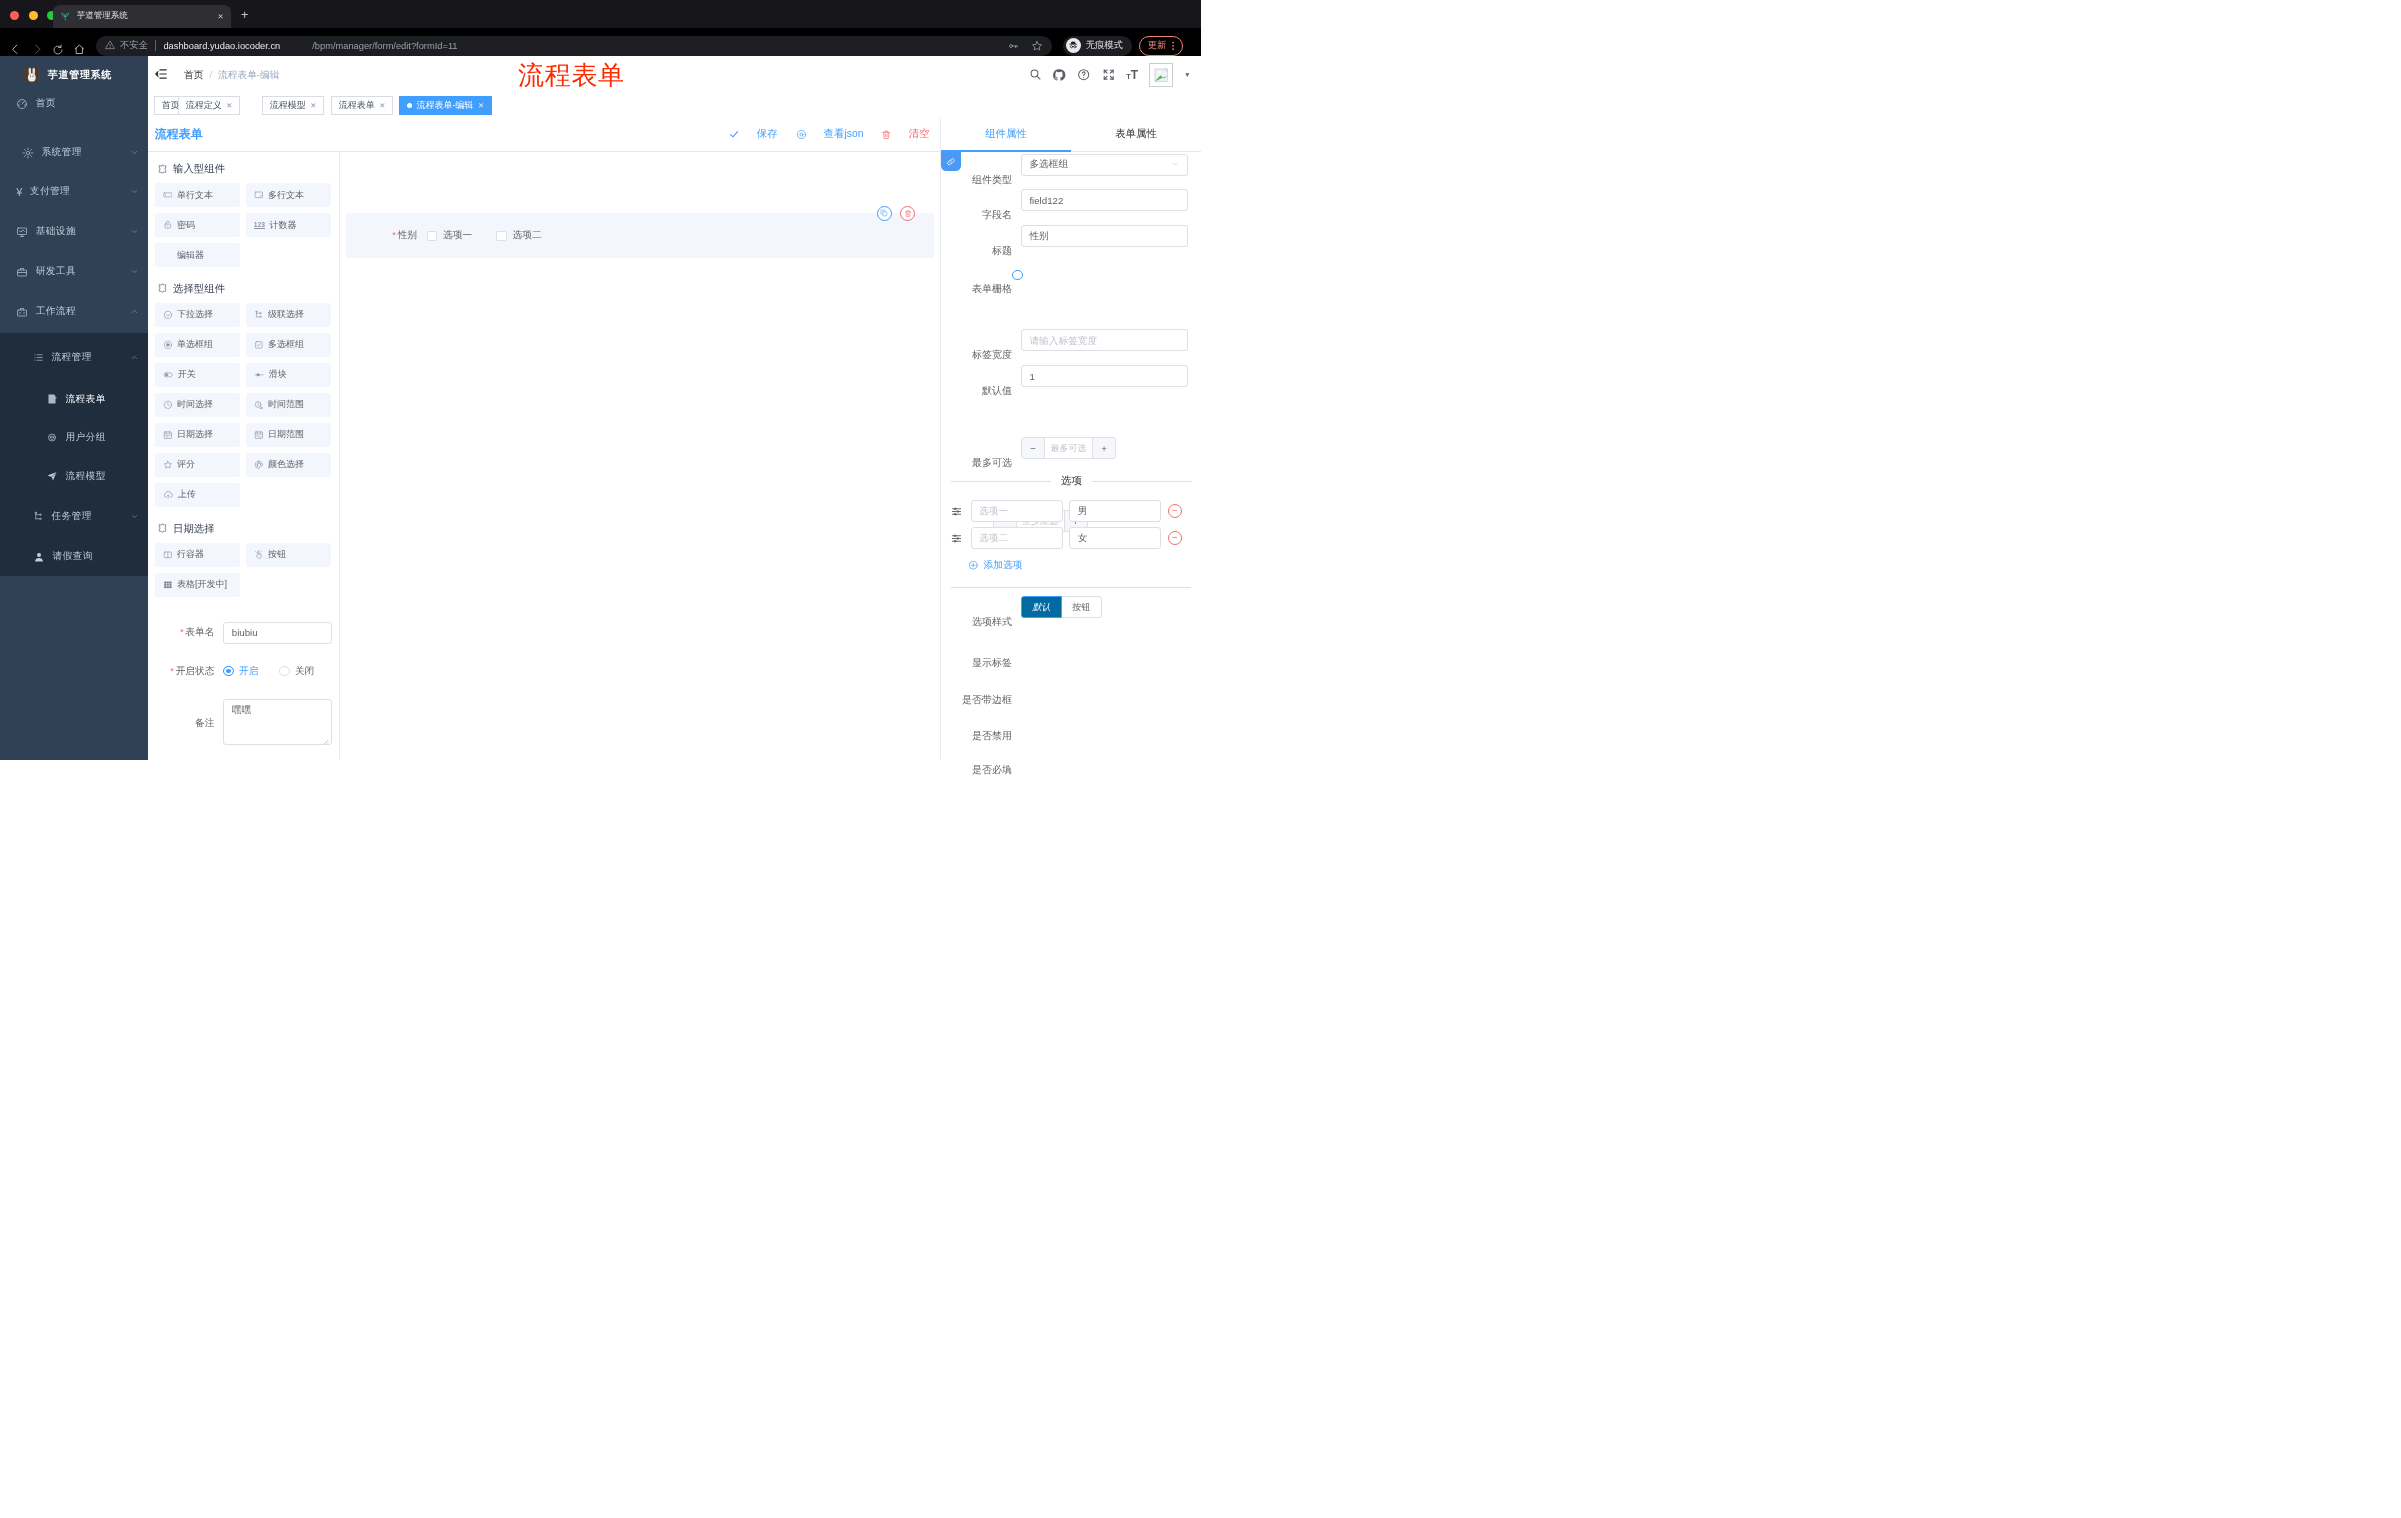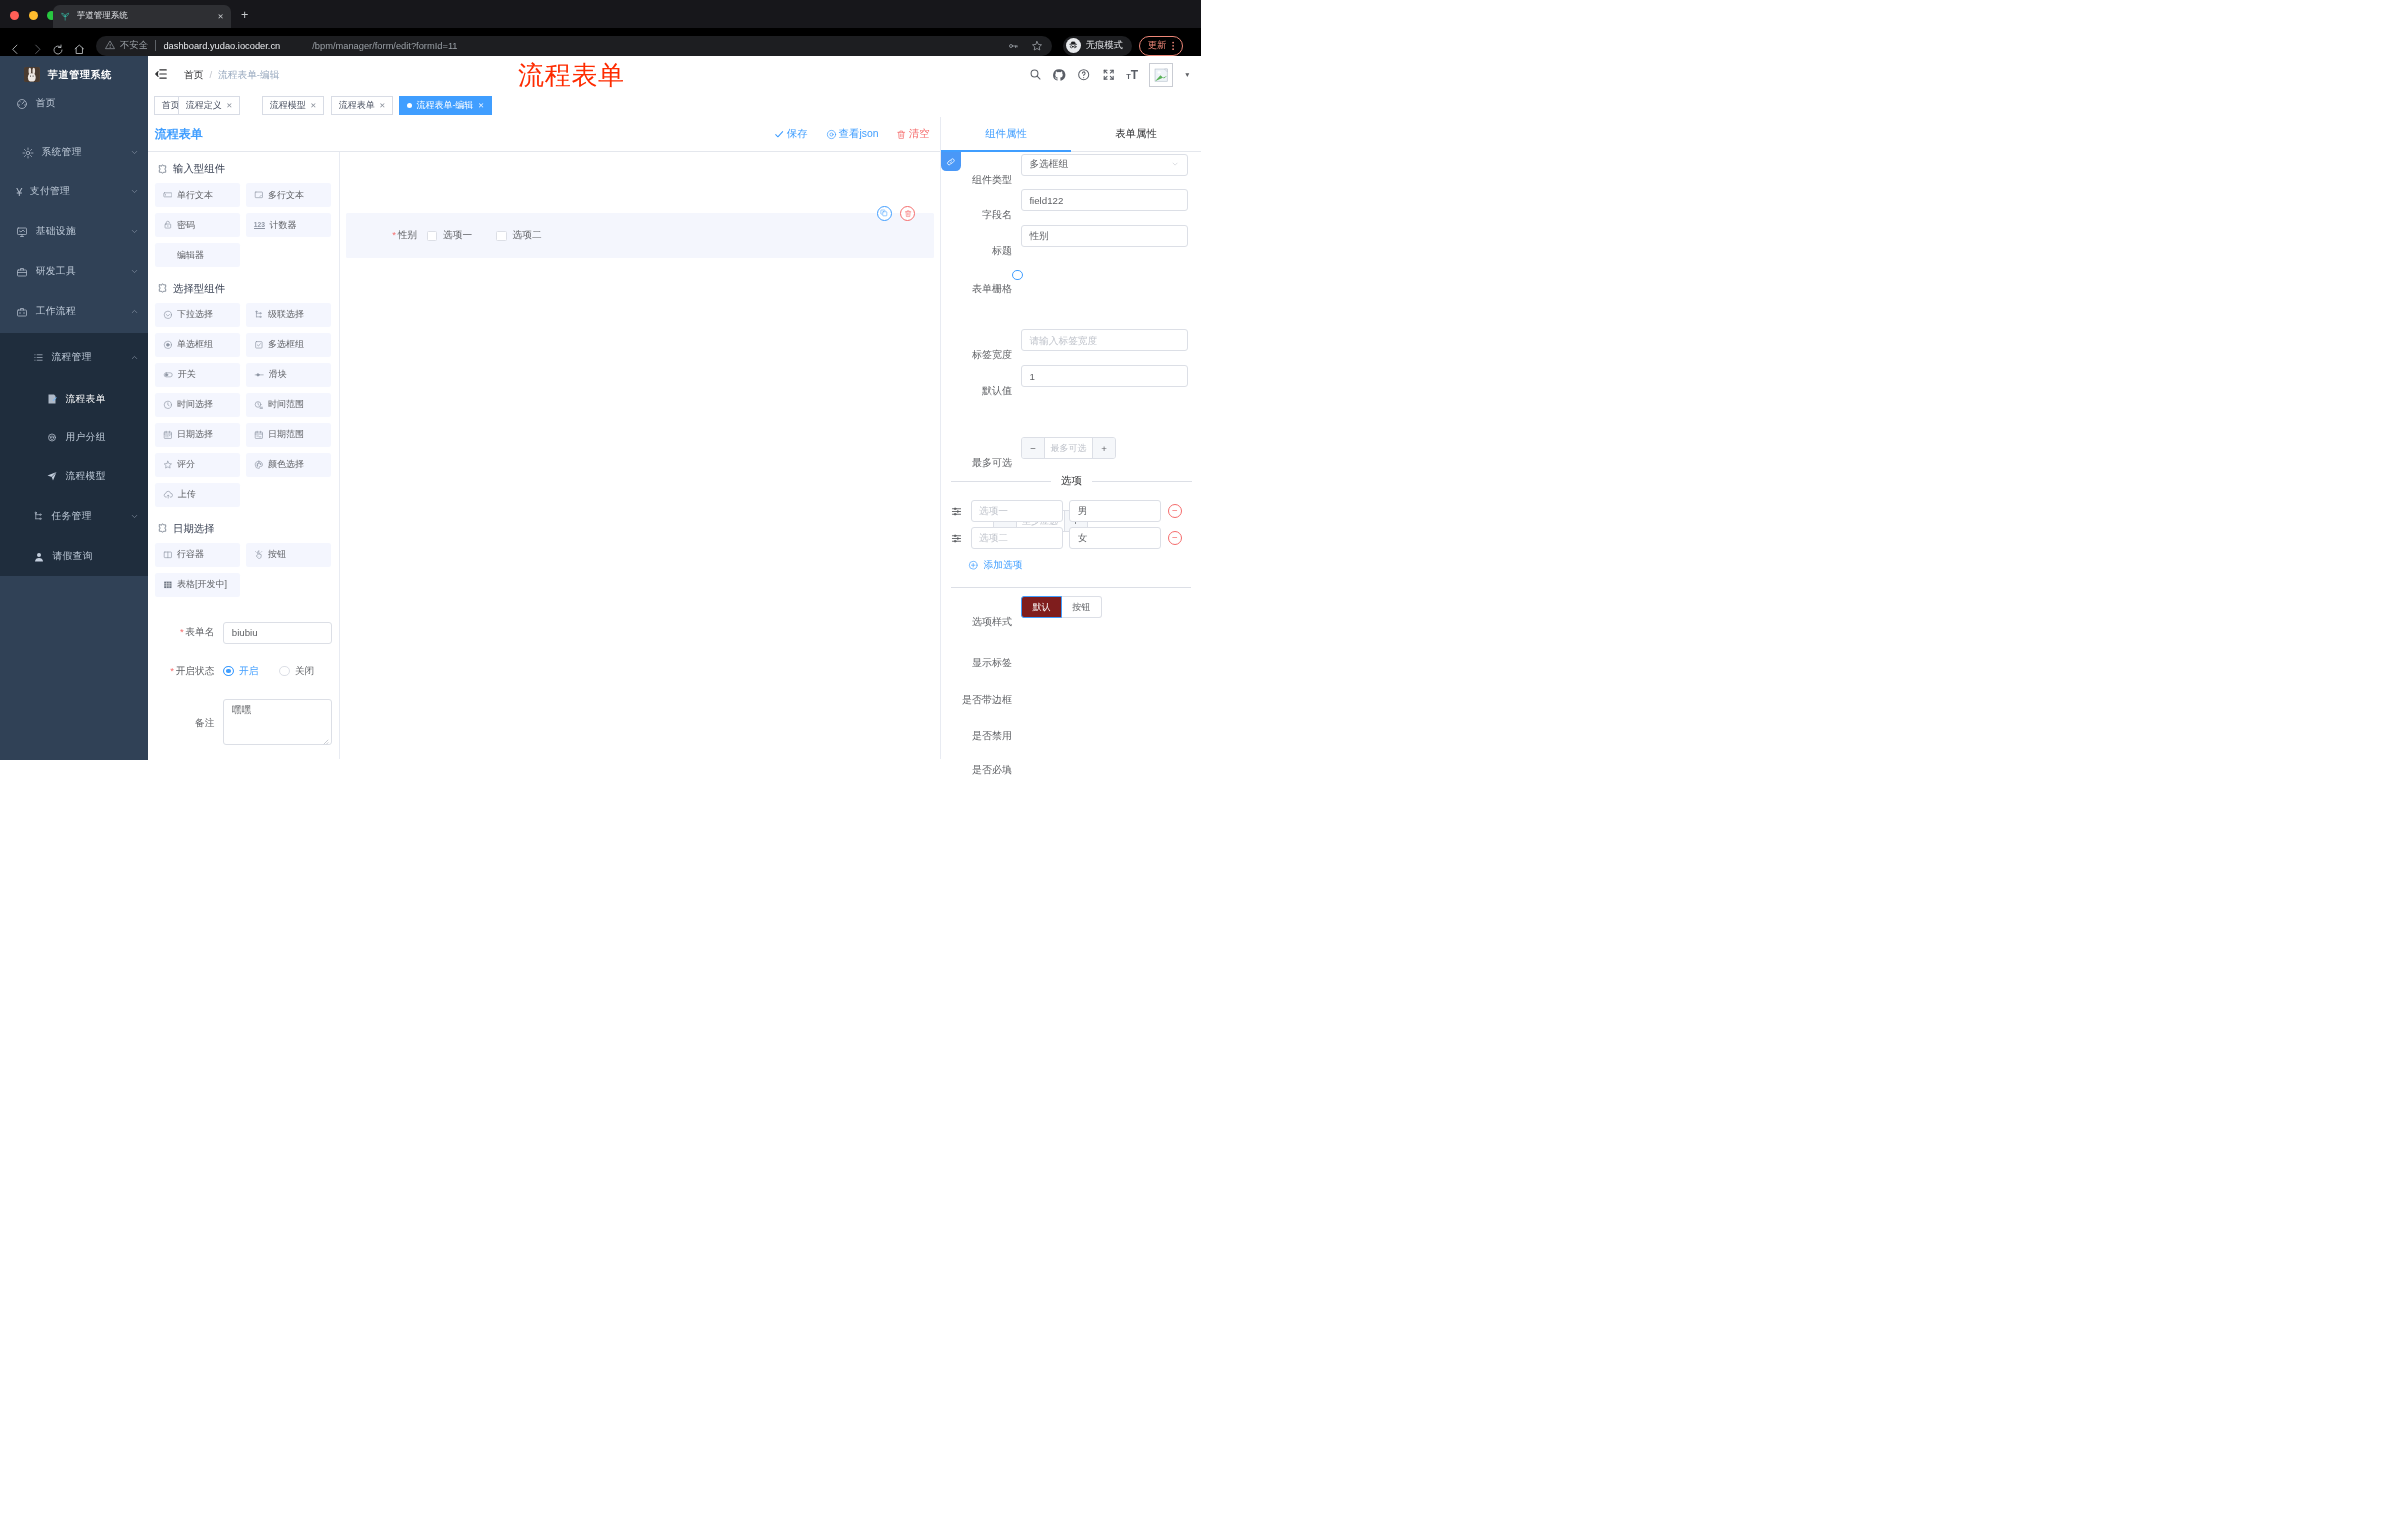--- a/index.html
+++ b/index.html
@@ -58,21 +58,21 @@
   .ptab .x { font-size:7.4px; color:#8b919c; }
   .ptab.active { background:#409eff; border-color:#409eff; color:#fff; }
   .ptab.active .x { color:#e8f2ff; }
   .dot { width:5.2px; height:5.2px; border-radius:50%; background:#fff; display:inline-block; }
 
   
   #edhead { left:148px; top:117px; width:792px; height:35px; border-bottom:0.7px solid #e4e7ed; background:#fff;
     display:flex; align-items:center; }
   #edtitle { margin-left:6.7px; color:#409eff; font-size:12px; font-weight:bold; }
   #edactions { margin-left:auto; display:flex; align-items:center; gap:18px; padding-right:10.4px; font-size:10.4px; }
-  .edbtn { display:flex; align-items:center; gap:2px; color:#409eff;text-align:center; }
+  .edbtn { display:flex; align-items:center; gap:17px; color:#409eff;text-align:center; }
   .edbtn.red { color:#f56c6c; }
 
   
   #cpanel { left:148px; top:152px; width:192px; height:607px; border-right:0.7px solid #e8ebf2; background:#fff;
     padding:9px 7.4px 0 7.4px; overflow:hidden; }
   .sechead { display:flex; align-items:center; gap:5.2px; color:#3a4254; font-size:10.4px; height:16.3px; margin:0 0 6px 1.5px; }
   .cgrid { display:flex; flex-wrap:wrap; gap:6px; margin-bottom:13.4px; }
   .citem { width:85px; height:24px; background:#f4f6fe; border-radius:2.2px; display:flex; align-items:center;
     font-size:9px; color:#606266; gap:4.5px; padding-left:7.4px; }
   .citem .ci { color:#8e95a3; }
@@ -138,21 +138,21 @@
   .divttl span { position:relative; background:#fff; padding:0 10.4px; font-size:10.4px; color:#303133; }
   .optrow { position:absolute; left:0; width:261px; height:22px; display:flex; align-items:center; }
   .optrow .drag { margin-left:10.4px; color:#606266; }
   .optrow .oinp { margin-left:8.2px; width:92px; }
   .optrow .oinp2 { margin-left:6.7px; width:92px; }
   .minuscir { margin-left:6.7px; width:14px; height:14px; border-radius:50%; border:0.7px solid #f56c6c;
     color:#f56c6c; display:flex; align-items:center; justify-content:center; font-size:9.7px; line-height:1; }
   #addopt { position:absolute; left:27px; display:flex; align-items:center; gap:5.2px; color:#409eff; font-size:9.7px; }
   .seg { display:flex; }
   .seg .sgb { height:22px; padding:0 10.4px; display:flex; align-items:center; font-size:9px; }
-  .seg .on { background:#7f1d1d; color:#fff; border:0.7px solid #409eff; border-radius:3px 0 0 3px; }
+  .seg .on { background:#0369a1; color:#fff; border:0.7px solid #409eff; border-radius:3px 0 0 3px;font-style:italic; }
   .seg .off { background:#fff; color:#606266; border:0.7px solid #dcdfe6; border-left:none; border-radius:0 3px 3px 0; }
   .toggle { width:30px; height:15px; border-radius:7.4px; position:relative; }
   .toggle.on { background:#409eff; } .toggle.off { background:#dcdfe6; }
   .toggle .knob { position:absolute; top:1.5px; width:12px; height:12px; border-radius:50%; background:#fff; }
   .toggle.on .knob { right:1.5px; } .toggle.off .knob { left:1.5px; }
 </style>
 </head>
 <body>
 
 <div class="abs" id="tabstrip">

